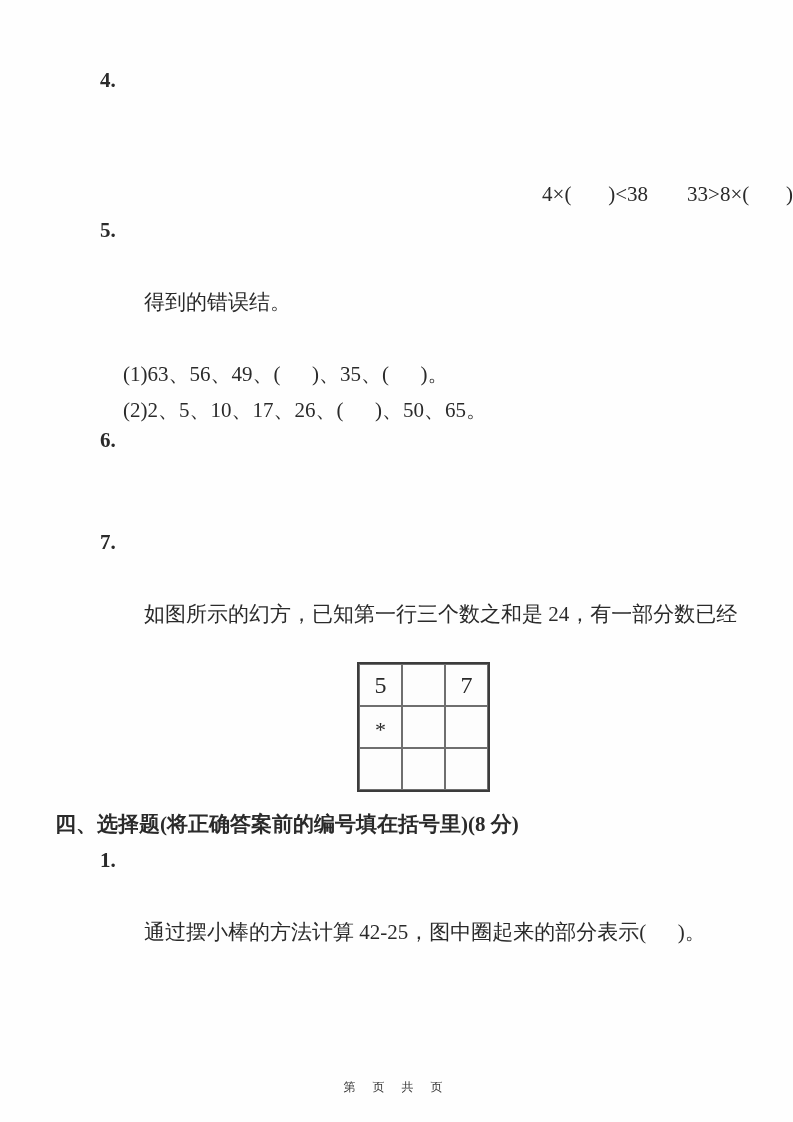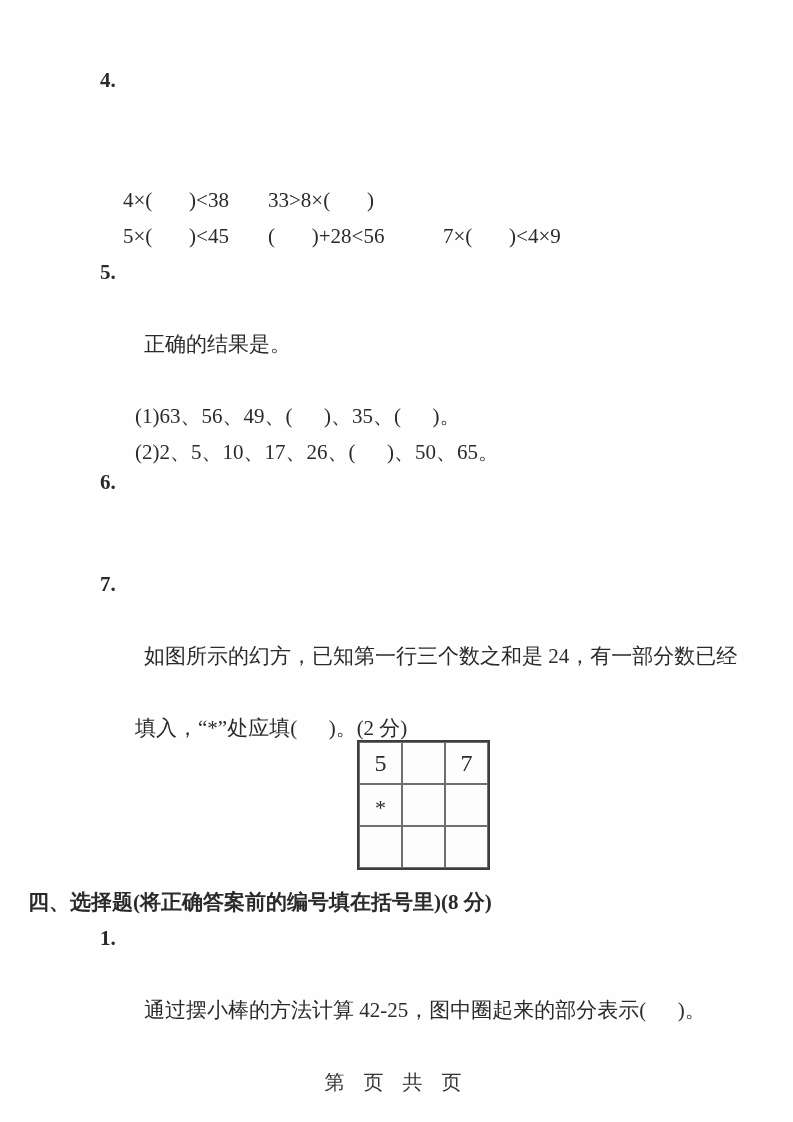--- a/index.html
+++ b/index.html
@@ -9,80 +9,74 @@
     box-sizing:border-box;
     background:#fefefe;
     padding-top:62px;
     font-family:"Liberation Serif","DejaVu Sans",serif;
     font-size:21px;color:#2a2a2a;
     overflow:hidden;
   }
   .line{line-height:36px;white-space:pre-wrap;}
   .item{position:relative;padding-left:123px;}
   .qnum{position:absolute;left:100px;top:0;font-weight:bold;}
-  .sub{padding-left:123px;margin-left:12px;}
+  .sub{padding-left:123px;}
   .eqrow{display:flex;padding-left:123px;line-height:36px;white-space:pre-wrap;}
   .eqc1{width:145px;flex:none;}
   .eqc2{width:175px;flex:none;}
-  .secheader{padding-left:28px;font-weight:bold;line-height:36px;margin-top:14px;white-space:pre-wrap;}
+  .secheader{padding-left:55px;font-weight:bold;line-height:36px;margin-top:14px;white-space:pre-wrap;}
   
   .magic{
     margin-left:357px;margin-top:-6px;
     width:max-content;
     border:2px solid #3c3c3c;
     display:grid;grid-template-columns:repeat(3,43px);grid-auto-rows:42px;
     background:#fdfdfd;
   }
   .mcell{
     border:1px solid #6f6f6f;
     display:flex;align-items:center;justify-content:center;
     font-size:24px;color:#2a2a2a;
   }
   .footer{
     position:absolute;left:0;bottom:26px;width:100%;
-    text-align:center;font-size:20px;letter-spacing:7px;color:#333;
+    text-align:center;font-size:12px;letter-spacing:7px;color:#333;
   }
-  .mt6{margin-top:12px;}
+  .mt6{margin-top:6px;justify-content:flex-end;}
   .mtneg6{margin-top:-6px;}
   .star{font-size:22px;transform:translateY(3px);display:inline-block;}
 </style>
 </head>
 <body>
 
 <div class="sheet">
 
   <div class="item line">
     <span class="qnum">4.</span>
   </div>
   <div class="eqrow mt6">
     <span class="eqc1">4×(       )&lt;38</span>
     <span>33&gt;8×(       )</span>
   </div>
-  <div class="eqrow">
-    <span class="eqc1">5×(       )&lt;45</span>
-    <span class="eqc2">(       )+28&lt;56</span>
-    <span>7×(       )&lt;4×9</span>
-  </div>
 
   <div class="item line">
     <span class="qnum">5.</span>
-    <span>正确的结果是。</span>
+    <span>得到的错误结。</span>
   </div>
   <div class="sub line">(1)63、56、49、(      )、35、(      )。</div>
   <div class="sub line">(2)2、5、10、17、26、(      )、50、65。</div>
 
   <div class="item line mtneg6">
     <span class="qnum">6.</span>
   </div>
 
   <div class="item line mtneg6">
     <span class="qnum">7.</span>
     <span>如图所示的幻方，已知第一行三个数之和是 24，有一部分数已经</span>
   </div>
-  <div class="sub line">填入，“*”处应填(      )。(2 分)</div>
 
   <div class="magic">
     <div class="mcell">5</div>
     <div class="mcell"></div>
     <div class="mcell">7</div>
     <div class="mcell">
         <span class="star">*</span>
       </div>
     <div class="mcell"></div>
     <div class="mcell"></div>

